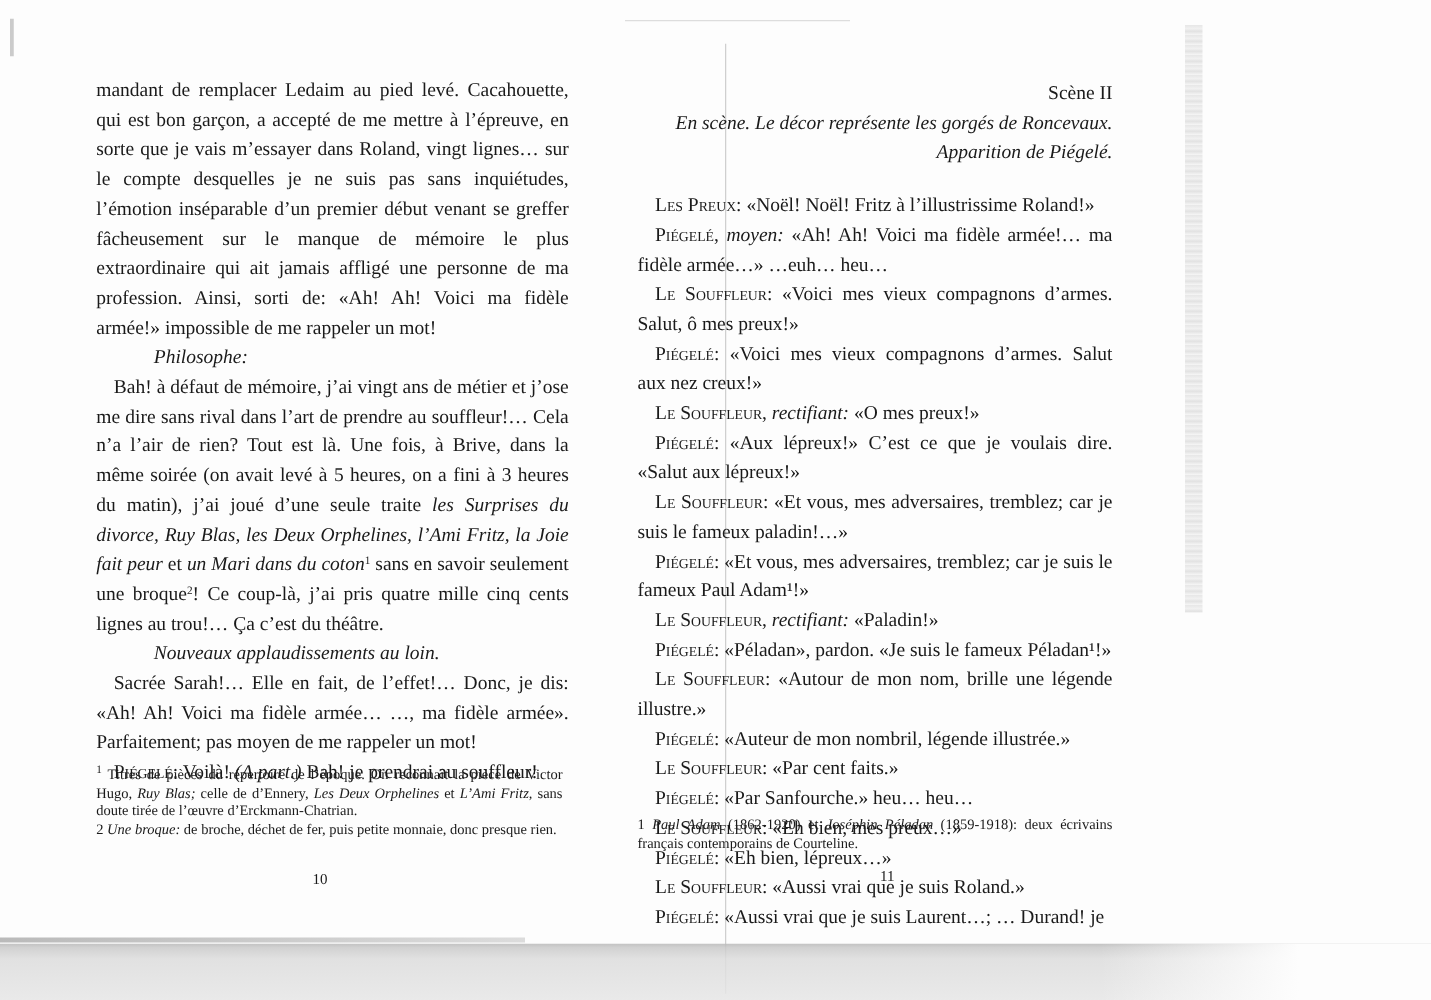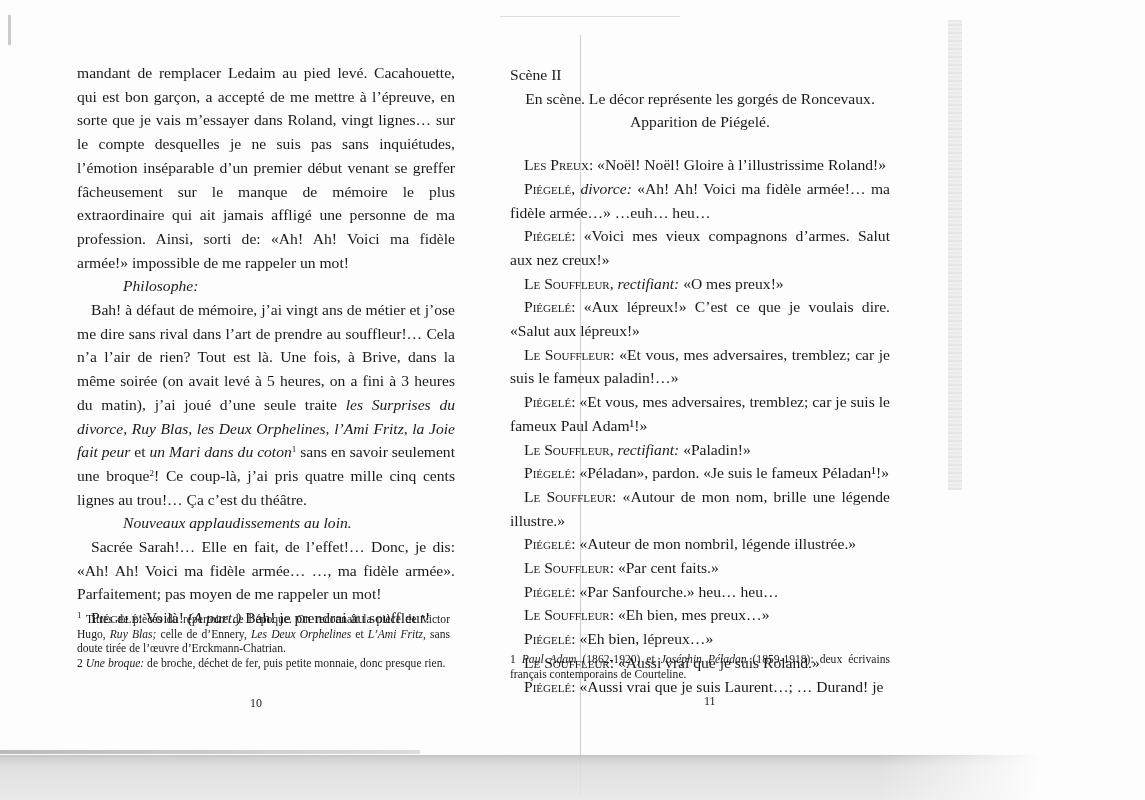--- a/index.html
+++ b/index.html
@@ -14,22 +14,22 @@
   .page-right { left: 490px; width: 440px; height: 745px; }
   .col { position: absolute; font-family: "Liberation Serif", serif; font-size: 15.6px; line-height: 23.7px; text-align: justify; }
   .left-col { left: 77px; top: 61px; width: 378px; }
   .right-col { left: 20px; top: 63px; width: 380px; }
   p { margin: 0; }
   .indent { text-indent: 14px; }
   .indent-stage { text-indent: 46px; font-style: italic; }
   .sc { font-variant: small-caps; }
   .it { font-style: italic; }
   sup { font-size: 9px; vertical-align: 5px; line-height: 0; }
-  .scene-title { text-align: left; }
-  .scene-desc { text-align: center; margin-bottom: 19px; }
+  .scene-title { text-align: right; }
+  .scene-desc { text-align: right; font-style: italic; margin-bottom: 19px; }
   .footnotes { position: absolute; font-family: "Liberation Serif", serif; font-size: 11.6px; line-height: 14.5px; text-align: justify; }
   .left-foot { left: 77px; top: 613px; width: 373px; }
   .right-foot { left: 20px; top: 653px; width: 380px; }
   .pagenum { position: absolute; font-family: "Liberation Serif", serif; font-size: 12px; }
   .left-pnum { left: 250px; top: 680px; margin-top: 16px; }
   .right-pnum { left: 214px; top: 694px; }
   
   .scan-bottom {
     position: absolute; left: 0; top: 755px; width: 1145px; height: 45px;
     background: linear-gradient(to bottom, #b8b8b8 0, #c9c9c9 3px, #dcdcdc 12px, #e6e6e6 45px);
@@ -69,22 +69,23 @@
 </div>
 
 <div class="page page-right">
   <div class="col right-col">
     <p class="scene-title">Scène II</p>
     <div class="scene-desc">
       <p>En scène. Le décor représente les gorgés de Roncevaux.</p>
       <p>Apparition de Piégelé.</p>
     </div>
     <div id="dialogue">
-        <p class="indent"><span class="sc">Les Preux:</span><span> «Noël! Noël! Gloire à l’illustrissime Roland!»</span></p>
-        <p class="indent"><span class="sc">Piégelé,</span><span class="it"> divorce:</span><span> «Ah! Ah! Voici ma fidèle armée!… ma fidèle armée…» …euh… heu…</span></p>
+        <p class="indent"><span class="sc">Les Preux:</span><span> «Noël! Noël! Fritz à l’illustrissime Roland!»</span></p>
+        <p class="indent"><span class="sc">Piégelé,</span><span class="it"> moyen:</span><span> «Ah! Ah! Voici ma fidèle armée!… ma fidèle armée…» …euh… heu…</span></p>
+        <p class="indent"><span class="sc">Le Souffleur:</span><span> «Voici mes vieux compagnons d’armes. Salut, ô mes preux!»</span></p>
         <p class="indent"><span class="sc">Piégelé:</span><span> «Voici mes vieux compagnons d’armes. Salut aux nez creux!»</span></p>
         <p class="indent"><span class="sc">Le Souffleur,</span><span class="it"> rectifiant:</span><span> «O mes preux!»</span></p>
         <p class="indent"><span class="sc">Piégelé:</span><span> «Aux lépreux!» C’est ce que je voulais dire. «Salut aux lépreux!»</span></p>
         <p class="indent"><span class="sc">Le Souffleur:</span><span> «Et vous, mes adversaires, tremblez; car je suis le fameux paladin!…»</span></p>
         <p class="indent"><span class="sc">Piégelé:</span><span> «Et vous, mes adversaires, tremblez; car je suis le fameux Paul Adam¹!»</span></p>
         <p class="indent"><span class="sc">Le Souffleur,</span><span class="it"> rectifiant:</span><span> «Paladin!»</span></p>
         <p class="indent"><span class="sc">Piégelé:</span><span> «Péladan», pardon. «Je suis le fameux Péladan¹!»</span></p>
         <p class="indent"><span class="sc">Le Souffleur:</span><span> «Autour de mon nom, brille une légende illustre.»</span></p>
         <p class="indent"><span class="sc">Piégelé:</span><span> «Auteur de mon nombril, légende illustrée.»</span></p>
         <p class="indent"><span class="sc">Le Souffleur:</span><span> «Par cent faits.»</span></p>

